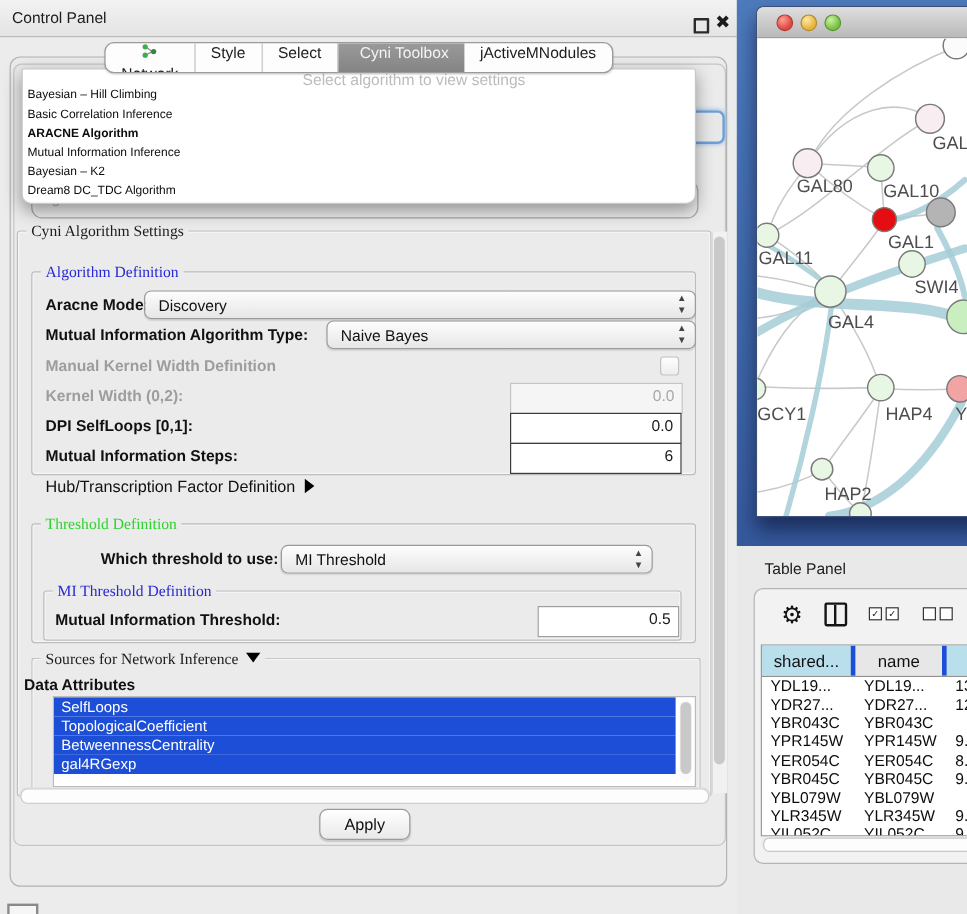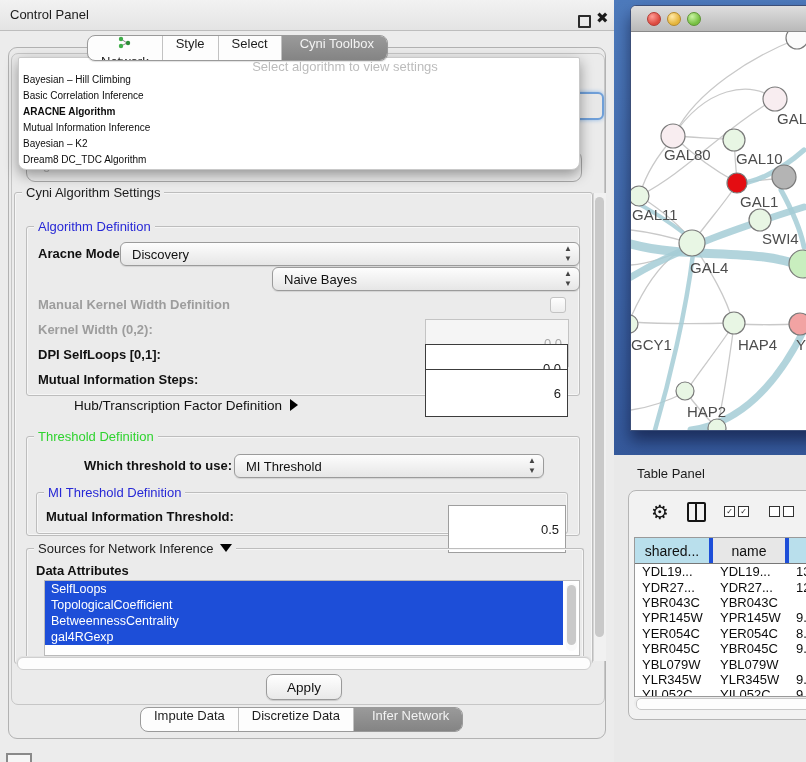--- a/index.html
+++ b/index.html
@@ -65,48 +65,48 @@
     position:absolute;left:26px;top:150px;width:554px;height:30px;
     border:1px solid #a9a9a9;border-radius:9px;background:#ededed;z-index:5;
   }
   .behind-combo-label{position:absolute;left:16px;top:6px;color:#b0b0b0;font-size:13px;}
   .behind-focus-combo{
     position:absolute;left:560px;top:92px;width:40px;height:24px;z-index:4;
     border:2px solid #6f9fd8;border-radius:6px;background:#e8e8e8;
     box-shadow:0 0 4px #8cb6e6;
   }
   
-  .fs{position:absolute;border:1px solid #bdbdbd;border-radius:3px;box-shadow:inset 0 0 0 1px #f6f6f6;}
+  .fs{position:absolute;border:1px solid #bdbdbd;border-radius:3px;box-shadow:inset 0 0 0 1px #f6f6f6;font-family:Liberation Serif, serif;}
   .fs-legend{
     position:absolute;top:-8px;left:7px;background:#ebebeb;padding:0 4px;
     font-size:13px;white-space:nowrap;
   }
   .lg-black{color:#1c1c1c;} .lg-blue{color:#2728d6;} .lg-green{color:#2fd32f;}
   .fs-settings{left:14px;top:192px;width:577px;height:470px;}
   .fs-algdef{left:26px;top:226px;width:552px;height:168px;}
   .fs-threshold{left:26px;top:436px;width:552px;height:98px;}
   .fs-mithr{left:36px;top:492px;width:530px;height:40px;}
   .fs-sources{left:26px;top:548px;width:556px;height:112px;border-bottom:none;}
   .row-label{position:absolute;font-weight:bold;color:#111;font-size:13px;white-space:nowrap;}
   .row-label.dis{color:#9d9d9d;}
-  .plain-label{position:absolute;font-size:13px;color:#111;white-space:nowrap;margin-left:36px;}
+  .plain-label{position:absolute;font-size:13px;color:#111;white-space:nowrap;}
   
   .combo{
     position:absolute;height:22px;border:1px solid #9b9b9b;border-radius:6px;
     background:linear-gradient(#fdfdfd,#e6e6e6);display:flex;align-items:center;
     font-size:13px;color:#111;padding-left:11px;box-shadow:0 1px 1px rgba(0,0,0,.1);
   }
   .combo .arrows{
     position:absolute;right:7px;top:1px;font-size:8px;line-height:10px;color:#444;
     display:flex;flex-direction:column;align-items:center;
   }
   
   .tfield{
     position:absolute;height:20px;background:#fff;border:1px solid #9e9e9e;
-    font-size:13px;text-align:right;padding:13px 6px;display:flex;align-items:center;justify-content:flex-end;
+    font-size:13px;text-align:right;padding:2px 6px;display:flex;justify-content:flex-end;
   }
   .tfield.dark{border:1.5px solid #3c3c3c;}
   .tfield.dis{background:#f5f5f5;border:1px solid #c4c4c4;color:#a8a8a8;}
   .checkbox{
     position:absolute;width:14px;height:14px;border:1px solid #c3c3c3;border-radius:3px;
     background:linear-gradient(#fefefe,#ededed);
   }
   .tri-right{display:inline-block;width:0;height:0;border-left:8px solid #000;
     border-top:6px solid transparent;border-bottom:6px solid transparent;margin-left:8px;vertical-align:-1px;}
   .tri-down{display:inline-block;width:0;height:0;border-top:8px solid #000;
@@ -223,20 +223,23 @@
     </div>
     <div class="tabseg">
         <span>Style</span>
       </div>
     <div class="tabseg">
         <span>Select</span>
       </div>
     <div class="tabseg sel">
         <span>Cyni Toolbox</span>
       </div>
+    <div class="tabseg">
+        <span>jActiveMNodules</span>
+      </div>
   </div>
 
   <div class="behind-combo">
     <span class="behind-combo-label">gal-filtered sif default node</span>
   </div>
   <div class="behind-focus-combo"></div>
 
   <div class="popup">
     <div class="popup-prompt">Select algorithm to view settings</div>
     <div class="popup-list">
@@ -256,20 +259,21 @@
   <div class="fs fs-algdef">
     <span class="fs-legend lg-blue">Algorithm Definition</span>
   </div>
 
   <span class="row-label" style="left:38px;top:246px;">Aracne Mode:</span>
   <div class="combo" style="left:120px;top:242px;width:447px;">
     <span>Discovery</span>
     <span class="arrows">▲<br>▼</span>
   </div>
 
+  <span class="row-label" style="left:38px;top:271px;">Mutual Information Algorithm Type:</span>
   <div class="combo" style="left:272px;top:267px;width:295px;">
     <span>Naive Bayes</span>
     <span class="arrows">▲<br>▼</span>
   </div>
 
   <span class="row-label dis" style="left:38px;top:297px;">Manual Kernel Width Definition</span>
   <span class="checkbox" style="left:550px;top:297px;"></span>
 
   <span class="row-label dis" style="left:38px;top:322px;">Kernel Width (0,2):</span>
   <div class="tfield dis" style="left:425px;top:319px;width:130px;">
@@ -306,21 +310,21 @@
   <span class="row-label" style="left:46px;top:509px;">Mutual Information Threshold:</span>
   <div class="tfield" style="left:448px;top:505px;width:104px;">
       <span>0.5</span>
     </div>
 
   <div class="fs fs-sources">
     <span class="fs-legend lg-black">
       <span>Sources for Network Inference</span><span class="tri-down"></span>
     </span>
   </div>
-  <span class="row-label" style="left:36px;top:563px;">Data Attributes</span>
+  <span class="row-label" style="left:20px;top:563px;">Data Attributes</span>
 
   <div class="attr-list">
     <div>
         <div class="attr-item">SelfLoops</div>
         <div class="attr-item">TopologicalCoefficient</div>
         <div class="attr-item">BetweennessCentrality</div>
         <div class="attr-item">gal4RGexp</div>
       </div>
     <div class="attr-scroll">
         <div class="attr-thumb"></div>
@@ -331,31 +335,20 @@
       <div class="hscroll-thumb"></div>
     </div>
   <div class="vscroll">
       <div class="vscroll-thumb"></div>
     </div>
 
   <div class="apply-btn">
       <span>Apply</span>
     </div>
 
-  <div class="bottom-tabbar">
-    <div class="tabseg">
-        <span>Impute Data</span>
-      </div>
-    <div class="tabseg">
-        <span>Discretize Data</span>
-      </div>
-    <div class="tabseg sel">
-        <span>Infer Network</span>
-      </div>
-  </div>
 
   <div class="corner-frag"></div>
 </div>
 
 <div class="desktop"></div>
 
 <div class="netwin">
   <div class="netwin-titlebar">
     <span class="tl red"></span>
     <span class="tl yellow"></span>

